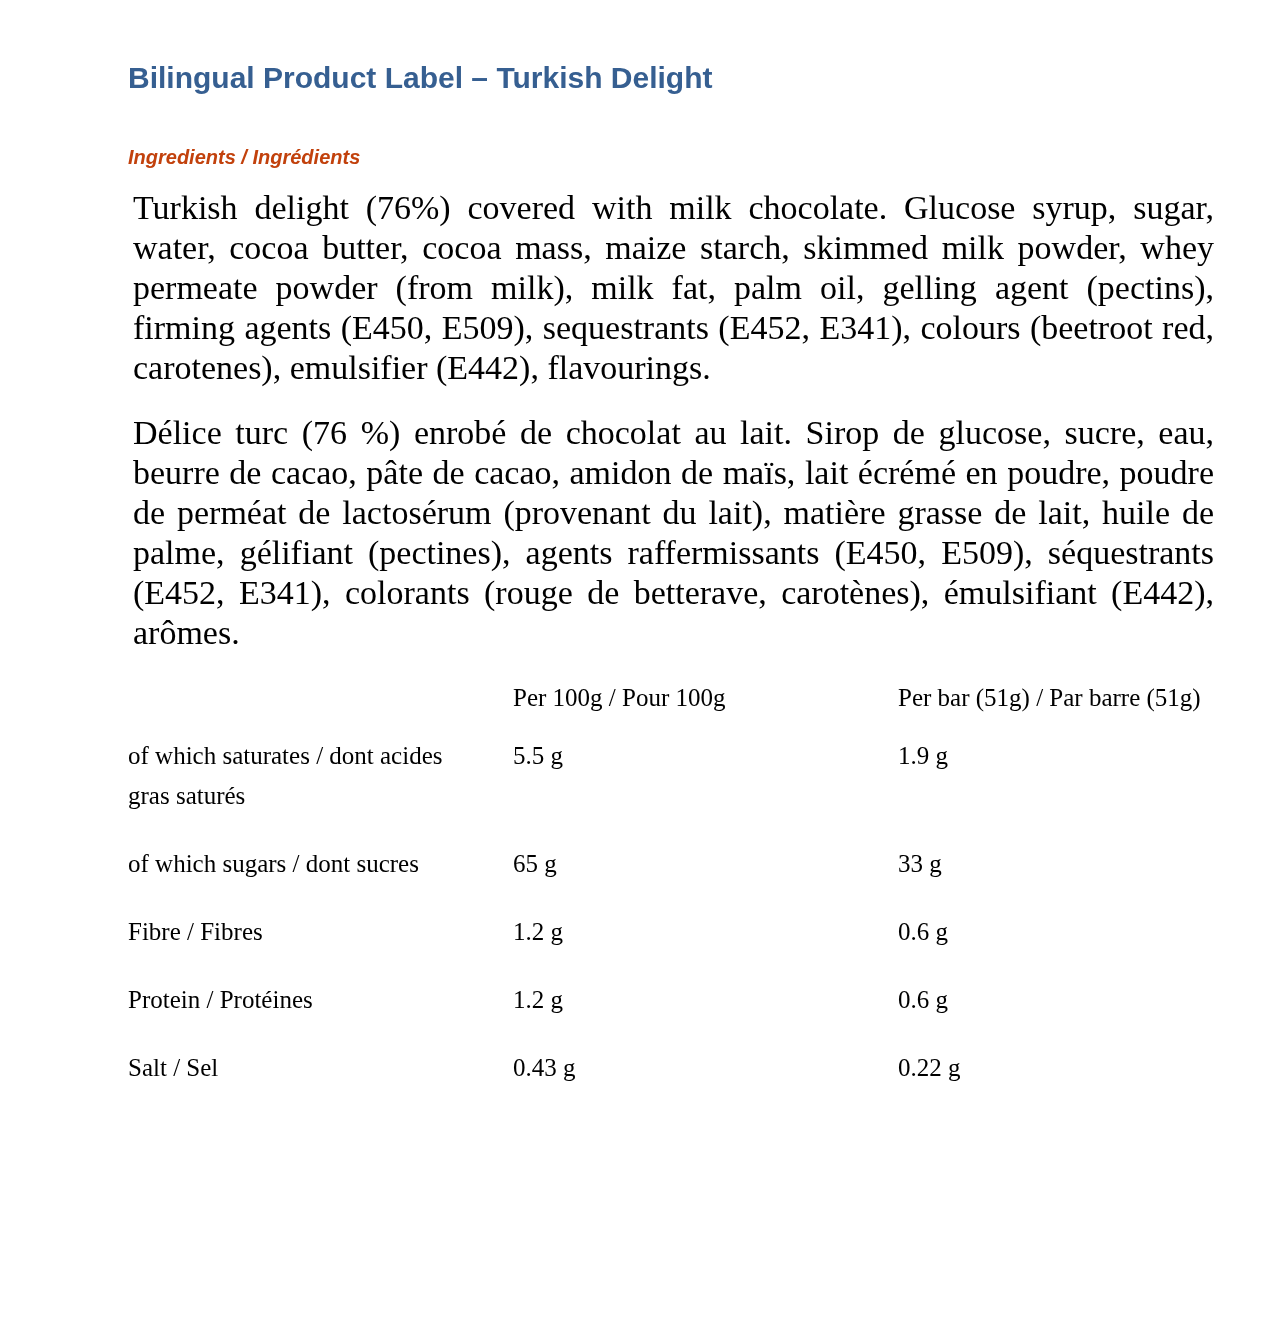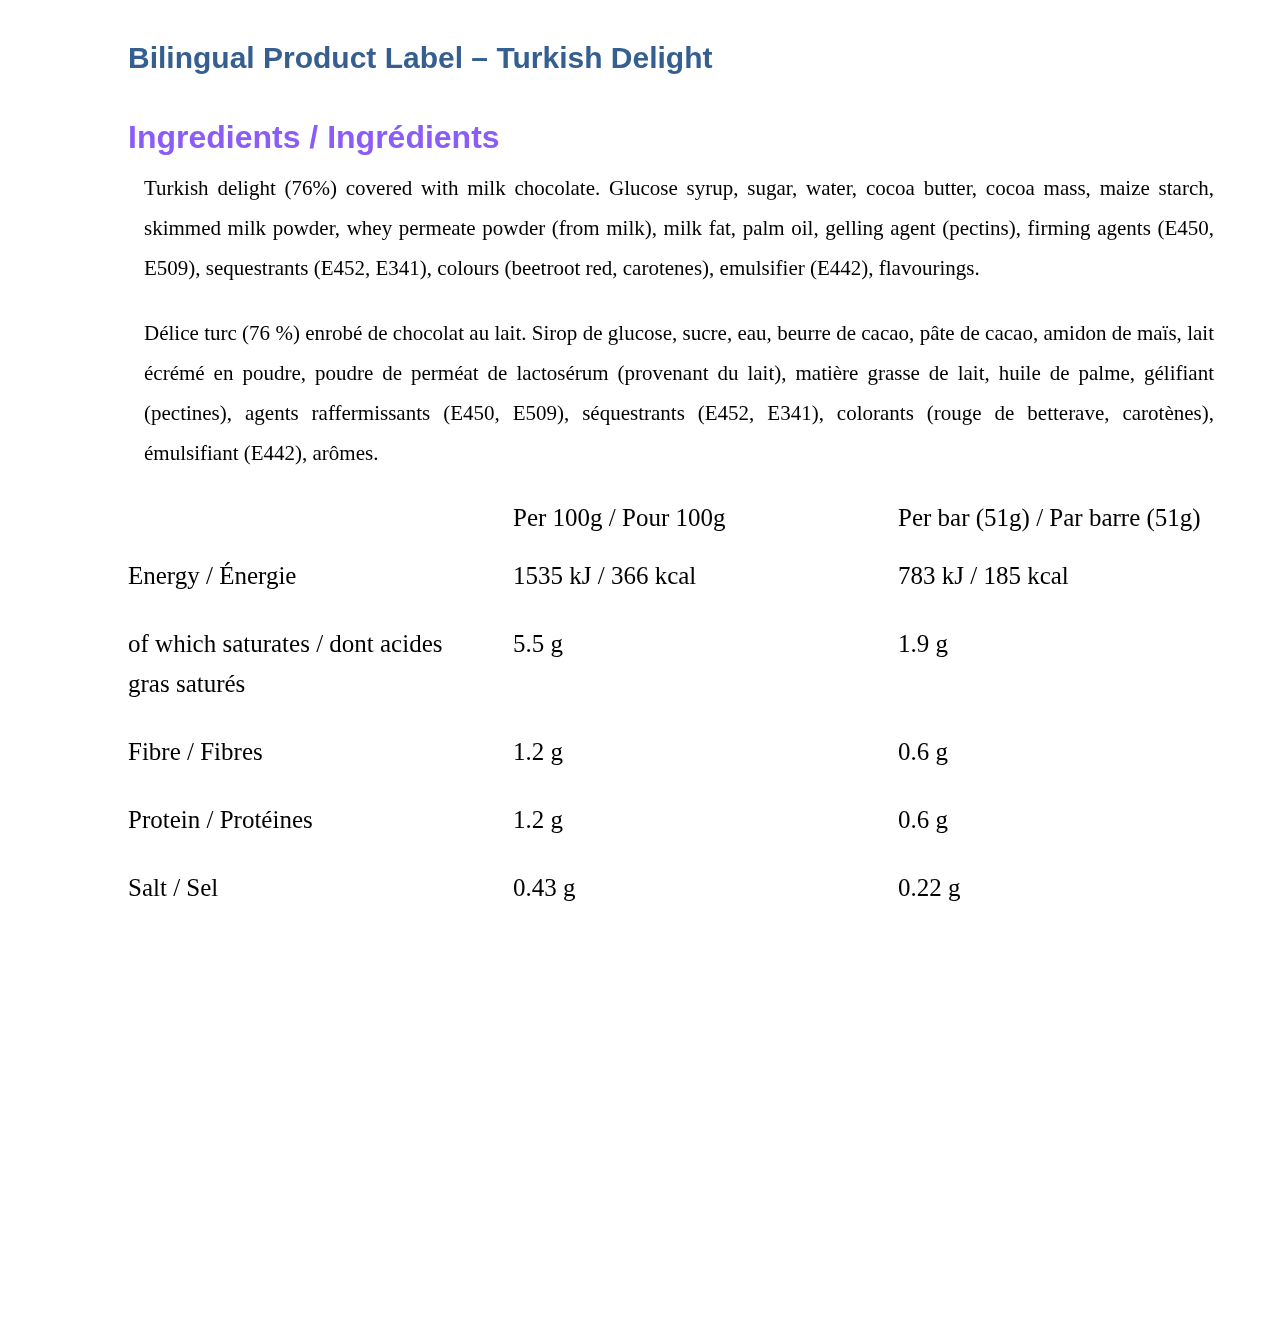--- a/index.html
+++ b/index.html
@@ -11,43 +11,44 @@
     width: 1288px;
     height: 1326px;
     overflow: hidden;
     font-family: "Liberation Serif", serif;
     color: #000000;
   }
   .page {
     box-sizing: border-box;
     width: 1288px;
     height: 1326px;
-    padding: 40px 74px 0 128px;
+    padding: 60px 74px 0 128px;
   }
   h1.doc-title {
     font-family: "Liberation Sans", sans-serif;
     font-weight: bold;
     font-size: 30px;
     line-height: 36px;
     color: #365F91;
     margin: 0 0 0 0;
   }
   h2.section-heading {
     font-family: "Liberation Sans", sans-serif;
     font-weight: bold;
-    font-size: 32px;
+    font-size: 20px;
     line-height: 34px;
-    color: #8b5cf6;
+    color: #c2410c;
     margin: 44px 0 14px 0;
+    font-style: italic;
   }
   p.body-para {
-    font-size: 21px;
+    font-size: 34px;
     line-height: 40px;
     text-align: justify;
-    margin: 0 0 25px 16px;
+    margin: 0 0 25px 5px;
   }
   table.nutrition {
     border-collapse: collapse;
     width: 100%;
     table-layout: fixed;
     margin-top: 2px;
   }
   table.nutrition th,
   table.nutrition td {
     font-size: 25px;
@@ -90,31 +91,31 @@
     <thead>
       <tr>
         <th></th>
         <th>Per 100g / Pour 100g</th>
         <th>Per bar (51g) / Par barre (51g)</th>
       </tr>
     </thead>
     <tbody>
       <tr>
         <td>
-            <div class="label-wrap">Energy / Énergie</div>
-          </td>
-        <td>1535 kJ / 366 kcal</td>
-        <td>783 kJ / 185 kcal</td>
-      </tr>
-      <tr>
-        <td>
             <div class="label-wrap">of which saturates / dont acides gras saturés</div>
           </td>
         <td>5.5 g</td>
         <td>1.9 g</td>
+      </tr>
+      <tr>
+        <td>
+            <div class="label-wrap">of which sugars / dont sucres</div>
+          </td>
+        <td>65 g</td>
+        <td>33 g</td>
       </tr>
       <tr>
         <td>
             <div class="label-wrap">Fibre / Fibres</div>
           </td>
         <td>1.2 g</td>
         <td>0.6 g</td>
       </tr>
       <tr>
         <td>

